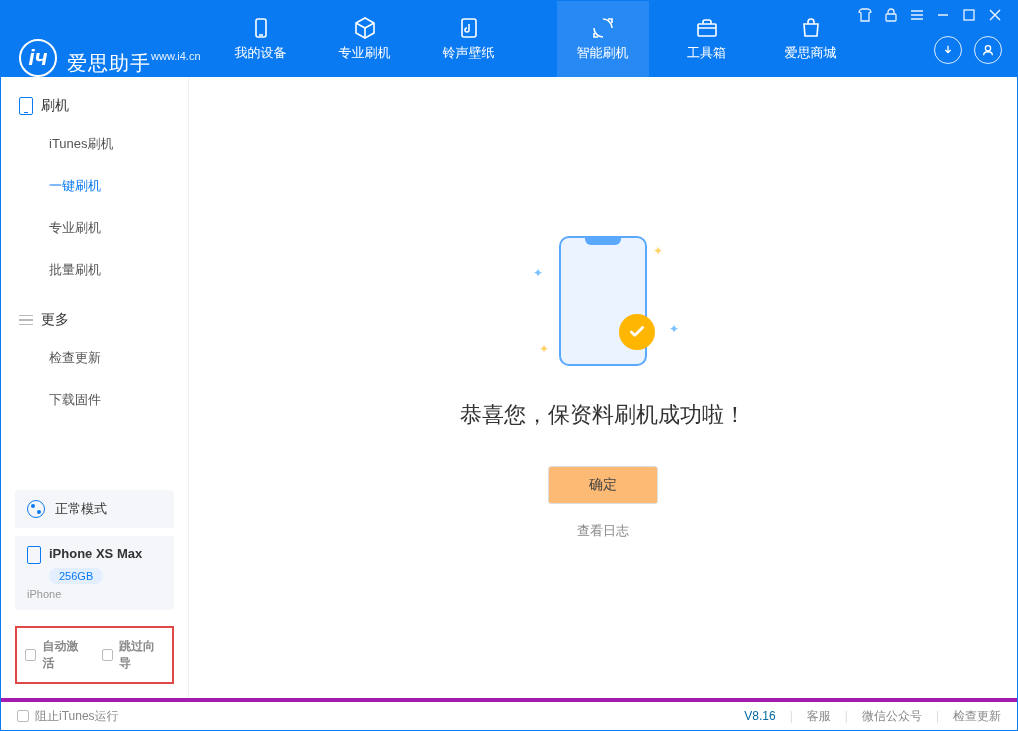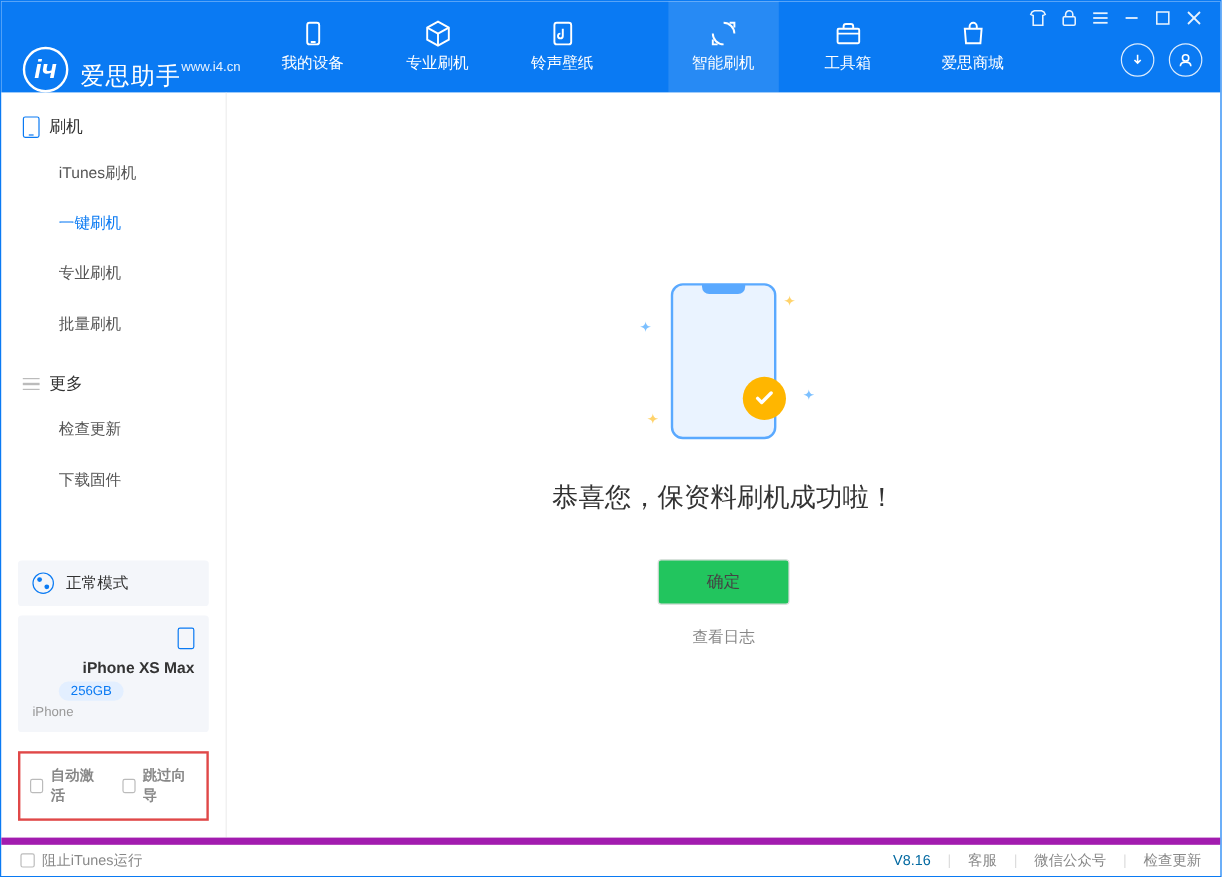--- a/index.html
+++ b/index.html
@@ -40,44 +40,44 @@
 .side-more-ico span { width: 14px; height: 1.4px; background: #bbb; }
 
 .sidebar-bottom { margin-top: auto; }
 .mode-box { margin: 0 14px 8px 14px; background: #f4f6fa; border-radius: 3px; padding: 10px 12px; display: flex; align-items: center; gap: 10px; font-size: 13px; color: #333; font-weight: 500; }
 .mode-ico { width: 18px; height: 18px; border: 1.6px solid #0a7af3; border-radius: 50%; position: relative; }
 .mode-ico::before, .mode-ico::after { content: ''; position: absolute; background: #0a7af3; border-radius: 50%; width: 4px; height: 4px; }
 .mode-ico::before { top: 3px; left: 3px; }
 .mode-ico::after { bottom: 3px; right: 3px; }
 
 .device-box { margin: 0 14px 16px 14px; background: #f4f6fa; border-radius: 3px; padding: 10px 12px; display: flex; flex-direction: column; gap: 4px; }
-.device-row1 { display: flex; align-items: flex-end; gap: 8px; flex-direction: column; }
+.device-row1 { display: flex; align-items: flex-start; gap: 8px; }
 .dev-ico { width: 14px; height: 18px; border: 1.4px solid #0a7af3; border-radius: 2px; }
 .device-name { font-size: 13px; color: #333; font-weight: 600; }
 .device-badge { align-self: flex-start; margin-left: 22px; font-size: 11px; color: #0a7af3; background: #e3efff; border-radius: 10px; padding: 2px 10px; }
 .device-type { font-size: 11px; color: #999; }
 
 .opt-box { margin: 0 14px 14px 14px; border: 2px solid #e04848; padding: 10px 8px; display: flex; gap: 14px; font-weight: bold; }
 .opt-item { display: flex; align-items: center; gap: 6px; font-size: 12px; color: #888; cursor: pointer; }
 .chk { width: 12px; height: 12px; border: 1px solid #bbb; border-radius: 2px; }
 
 
 .main { flex: 1; display: flex; flex-direction: column; align-items: center; justify-content: center; position: relative; }
 .illus { width: 140px; height: 140px; position: relative; margin-bottom: 24px; }
 .sparkle { position: absolute; font-size: 12px; }
 .phone-shape { width: 88px; height: 130px; border: 2.5px solid #5aa9ff; border-radius: 10px; position: absolute; left: 26px; top: 0; background: #eaf3ff; }
 .phone-notch { position: absolute; top: -1px; left: 50%; transform: translateX(-50%); width: 36px; height: 8px; background: #5aa9ff; border-radius: 0 0 6px 6px; }
 .phone-check { position: absolute; right: -10px; bottom: 14px; width: 36px; height: 36px; background: #ffb600; border-radius: 50%; display: flex; align-items: center; justify-content: center; }
 .phone-check svg { width: 18px; height: 18px; }
 .success-text { font-size: 22px; color: #333; font-weight: 500; margin-bottom: 36px; }
-.confirm-btn { border: 1px solid #ddd; background: #22c55e; padding: 9px 40px; font-size: 14px; color: #444; cursor: pointer; border-radius: 3px; margin-bottom: 18px; }
+.confirm-btn { border: 1px solid #ddd; background: #fdba74; padding: 9px 40px; font-size: 14px; color: #444; cursor: pointer; border-radius: 3px; margin-bottom: 18px; }
 .log-link { font-size: 13px; color: #888; cursor: pointer; }
 
 
-.footer { height: 32px; border-top: 6px solid #a21caf; display: flex; align-items: center; padding: 0 16px; font-size: 12px; color: #888; gap: 28px; }
+.footer { height: 32px; border-top: 4px solid #a21caf; display: flex; align-items: center; padding: 0 16px; font-size: 12px; color: #888; gap: 28px; }
 .footer-left { display: flex; align-items: center; gap: 6px; cursor: pointer; }
 .footer-right { margin-left: auto; display: flex; align-items: center; gap: 14px; }
 .footer-right span { cursor: pointer; }
 .divider { color: #ddd; }
 </style>
 </head>
 <body>
 
 <div class="header">
   <div class="logo-area">

